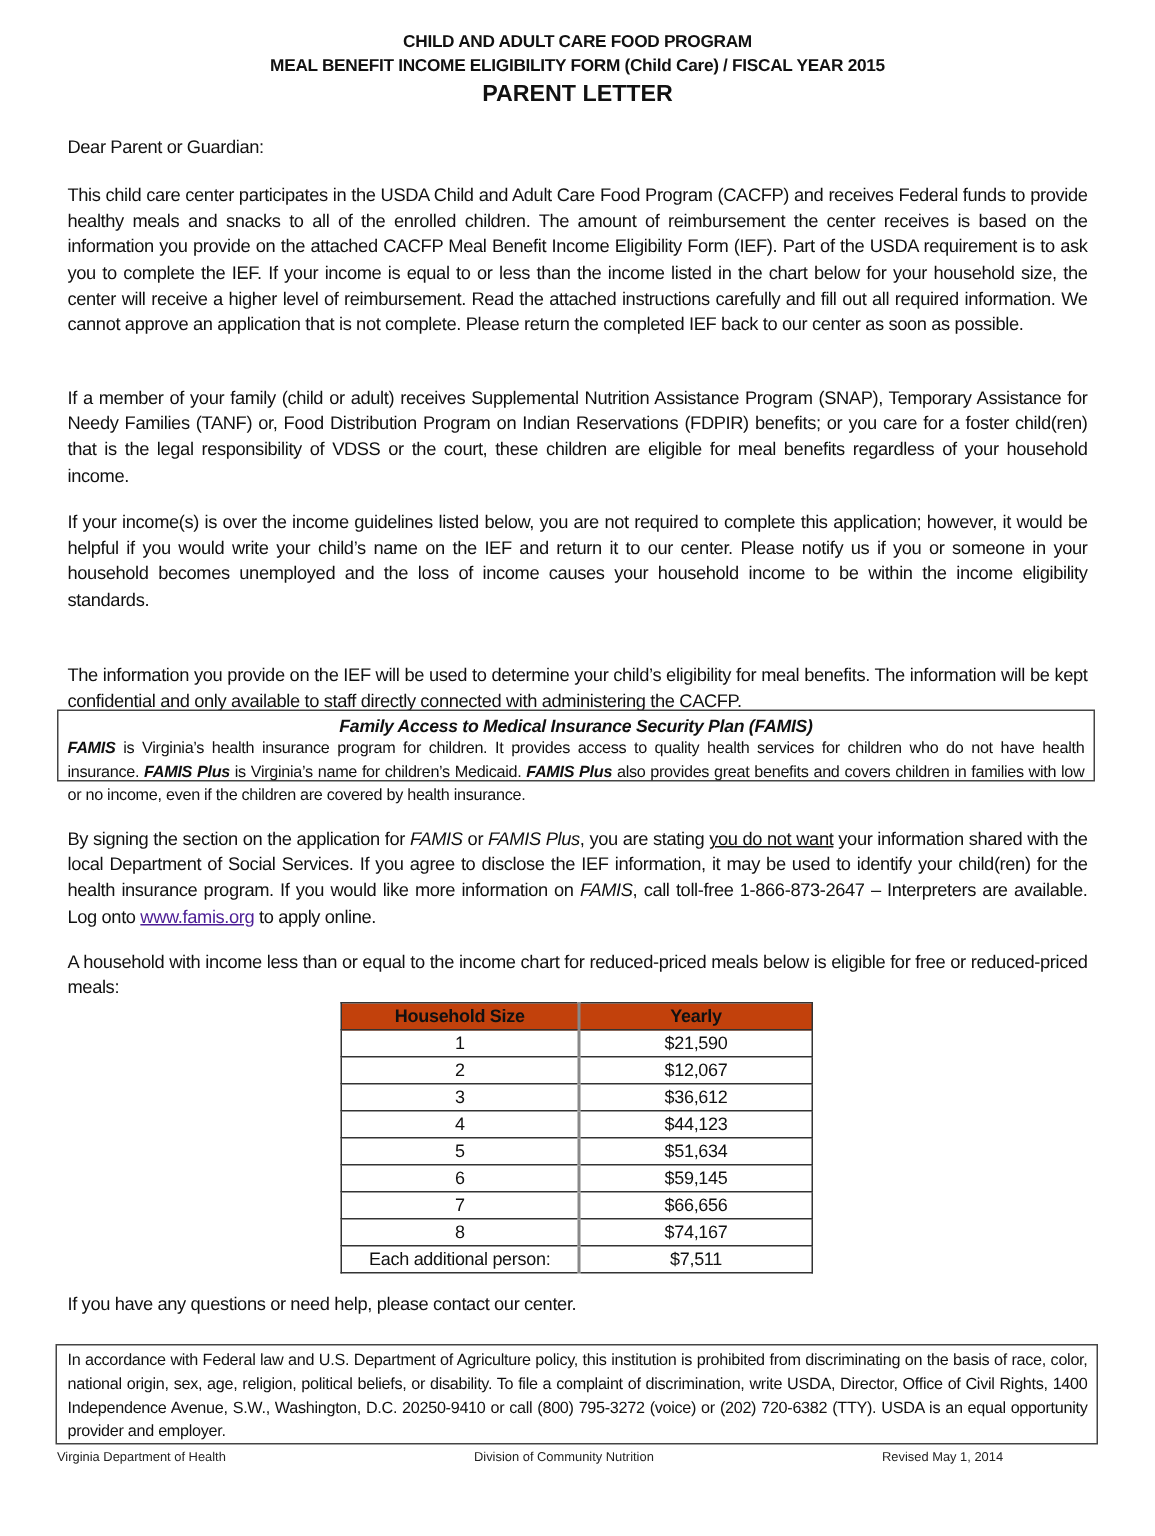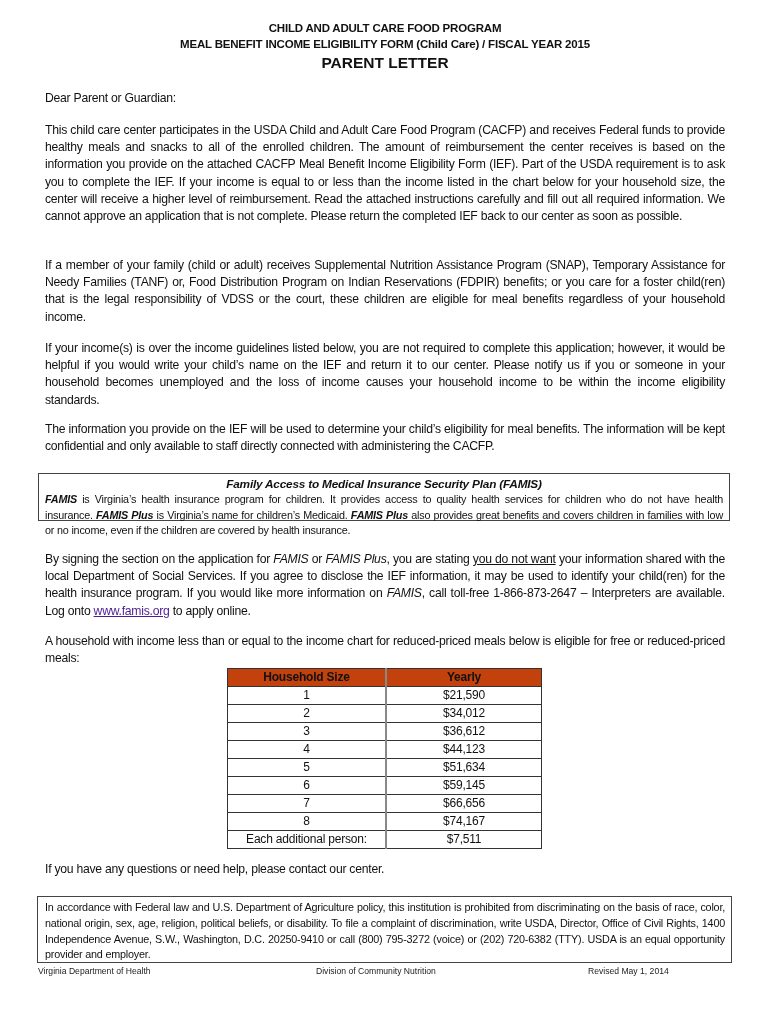--- a/index.html
+++ b/index.html
@@ -13,21 +13,21 @@
   .hdr3 { top: 54px; font-size: 15.5px; }
   .para {
     position: absolute; left: 45px; width: 680px;
     font-size: 12.2px; line-height: 17.2px; text-align: justify;
     letter-spacing: -0.25px;
   }
   .greeting { top: 90px; }
   .p1 { top: 122px; }
   .p2 { top: 257px; }
   .p3 { top: 340px; }
-  .p4 { top: 421px; }
+  .p4 { top: 442px; }
   .famis-box {
     position: absolute; left: 38px; top: 473px; width: 692px; height: 48px;
     border: 1px solid #444; box-sizing: border-box; padding: 2px 6px 0 6px;
   }
   .famis-title {
     text-align: center; font-weight: bold; font-style: italic;
     font-size: 11.8px; line-height: 16px; letter-spacing: -0.2px;
   }
   .famis-body {
     font-size: 10.8px; line-height: 15.5px; letter-spacing: -0.2px; text-align: justify;
@@ -86,21 +86,21 @@
       <tr>
     <th class="c1">Household Size</th>
     <th>Yearly</th>
   </tr>
   <tr>
         <td class="c1">1</td>
         <td>$21,590</td>
       </tr>
   <tr>
         <td class="c1">2</td>
-        <td>$34,012</td>
+        <td>$12,067</td>
       </tr>
   <tr>
         <td class="c1">3</td>
         <td>$36,612</td>
       </tr>
   <tr>
         <td class="c1">4</td>
         <td>$44,123</td>
       </tr>
   <tr>

